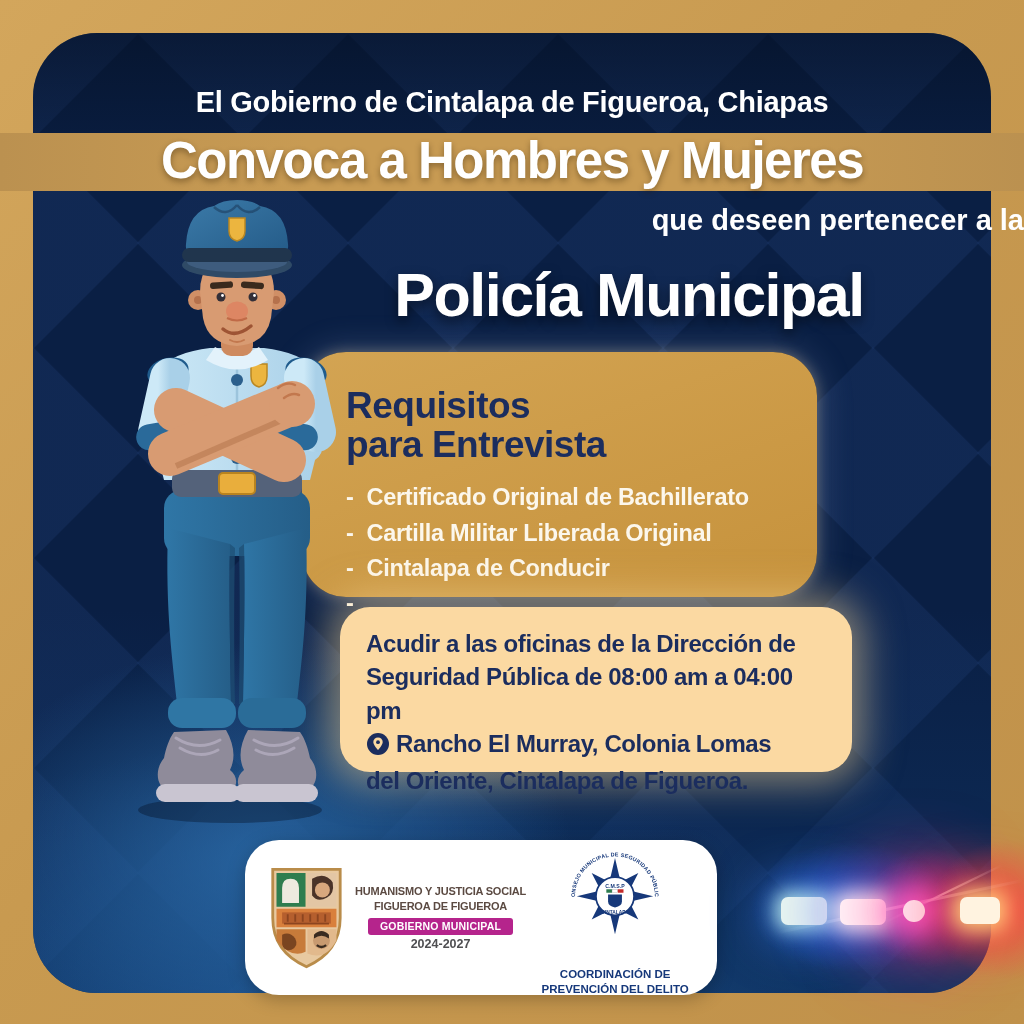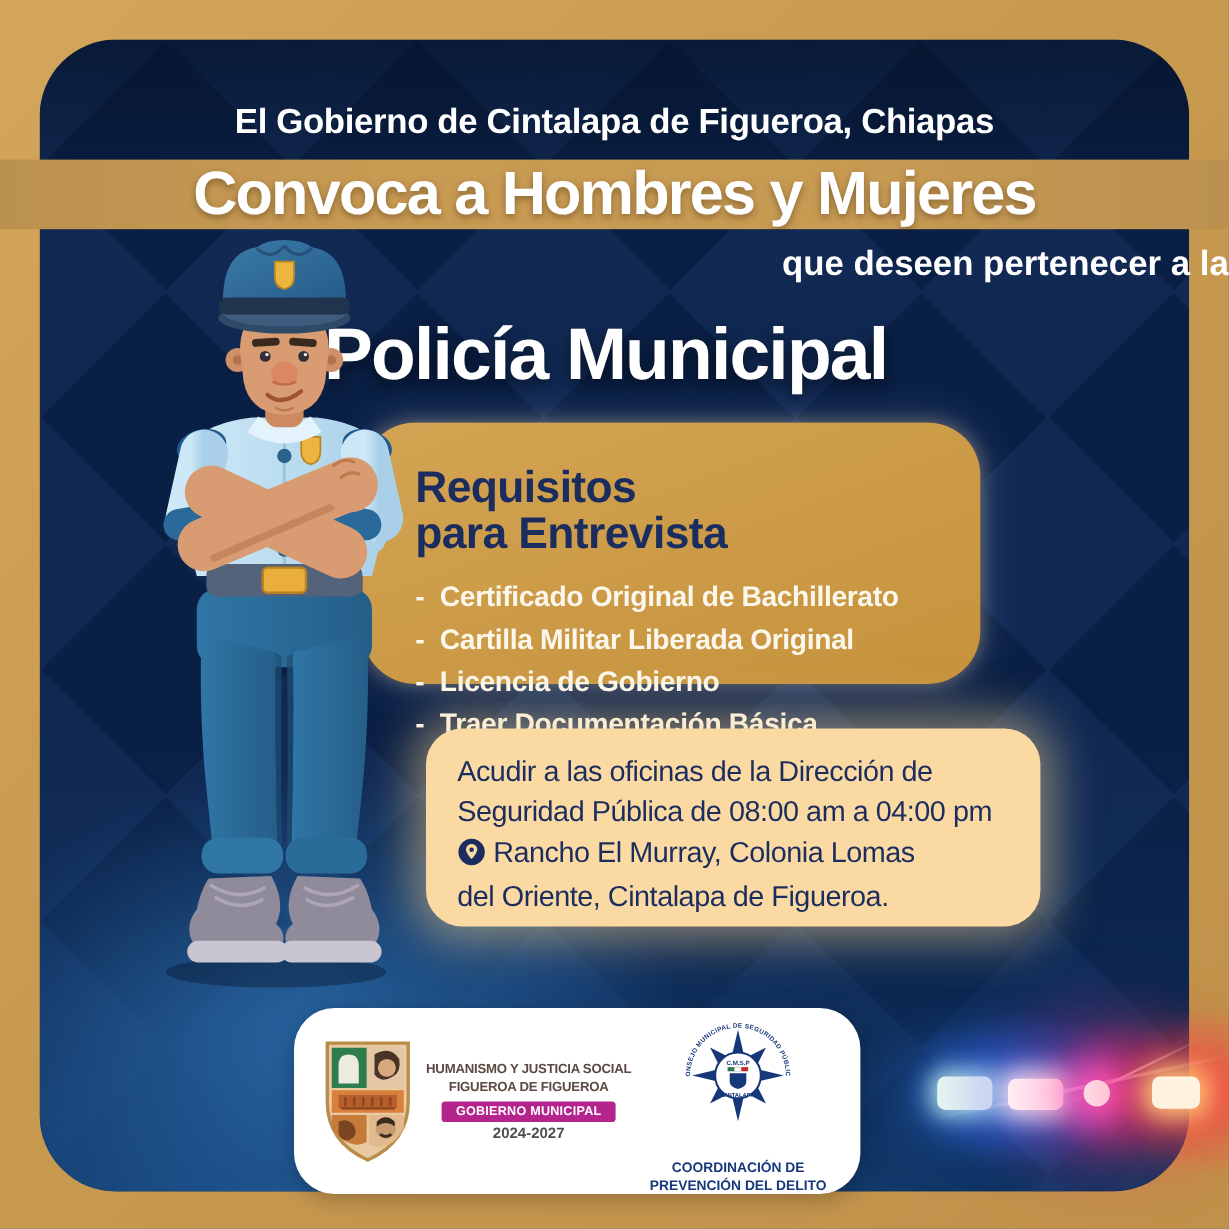--- a/index.html
+++ b/index.html
@@ -21,32 +21,32 @@
       radial-gradient(430px 300px at 24% 86%, rgba(44,110,172,.78), rgba(44,110,172,0) 72%),
       radial-gradient(760px 420px at 30% 104%, rgba(28,80,140,.85), rgba(28,80,140,0) 70%),
       linear-gradient(180deg, transparent 60%, rgba(16,55,105,.45) 88%, rgba(20,70,125,.55) 100%);}
   .hdr{position:absolute;left:0;right:0;top:86px;text-align:center;color:#FFFFFF;
     font-size:29px;font-weight:bold;letter-spacing:-.3px;}
   .band{position:absolute;left:0;right:0;top:133px;height:58px;z-index:4;
     background:linear-gradient(90deg,#BB9150,#C89B53 30%,#C89B53 70%,#BB9150);}
   .band-title{line-height:56px;text-align:center;color:#fff;font-size:51px;font-weight:bold;letter-spacing:-1.5px;
     text-shadow:0 3px 6px rgba(45,28,6,.4);}
   .sub{position:absolute;left:0;right:0;top:204px;text-align:right;color:#fff;font-size:29px;font-weight:bold;z-index:4;}
-  .main-title{position:absolute;left:270px;right:36px;top:260px;color:#fff;
+  .main-title{position:absolute;left:270px;right:36px;top:260px;text-align:center;color:#fff;
     font-size:61px;font-weight:bold;letter-spacing:-1.5px;text-shadow:0 5px 12px rgba(0,0,0,.5);z-index:4;}
-  .req{position:absolute;left:302px;top:352px;width:515px;height:218px;border-radius:44px;z-index:3;
+  .req{position:absolute;left:302px;top:352px;width:515px;height:245px;border-radius:44px;z-index:3;
     background:linear-gradient(160deg,#D3A453,#C6923C);
     box-shadow:0 0 28px 10px rgba(140,160,205,.18), 0 0 14px rgba(235,205,150,.4);
     padding:34px 0 16px 44px;box-sizing:border-box;}
   .req-title{color:#1B2D5E;font-size:37px;font-weight:bold;line-height:1.06;letter-spacing:-.5px;}
   .req-list{margin-top:16px;}
   .req-item{display:flex;gap:13px;color:#FCF7EC;font-size:23.5px;font-weight:bold;line-height:1.5;letter-spacing:-.3px;}
-  .info{position:absolute;left:355px;top:607px;width:512px;height:165px;border-radius:30px;z-index:3;
+  .info{position:absolute;left:340px;top:607px;width:512px;height:165px;border-radius:30px;z-index:3;
     background:#FBD9A2;box-shadow:0 0 38px 12px rgba(250,215,150,.5);
-    padding:20px 18px 0 26px;box-sizing:border-box;color:#1B2D5E;font-size:24px;font-weight:normal;
+    padding:20px 18px 0 26px;box-sizing:border-box;color:#1B2D5E;font-size:24px;font-weight:bold;
     line-height:1.39;letter-spacing:-.4px;}
   .pin{display:inline-block;vertical-align:-4px;margin-right:6px;}
   .footer{position:absolute;left:245px;top:840px;width:472px;height:155px;border-radius:34px;background:#fff;z-index:3;
     display:flex;align-items:center;justify-content:space-between;padding:0 24px;box-sizing:border-box;
     box-shadow:0 4px 18px rgba(0,0,0,.25);}
   .motto{width:196px;text-align:center;color:#5B4A42;}
   .motto-l{font-size:11px;font-weight:bold;line-height:1.3;letter-spacing:-.2px;}
   .pill{display:inline-block;margin:5px auto 2px;background:#B5248C;color:#fff;font-size:10.5px;font-weight:bold;
     padding:2.5px 12px;border-radius:3px;letter-spacing:.2px;}
   .term{font-size:12.5px;font-weight:bold;color:#4F4F52;}
@@ -101,25 +101,24 @@
       <div class="req-item">
         <span>-</span>
         <span>Certificado Original de Bachillerato</span>
       </div>
       <div class="req-item">
         <span>-</span>
         <span>Cartilla Militar Liberada Original</span>
       </div>
       <div class="req-item">
         <span>-</span>
-        <span>Licencia de Gobierno</span>
-      </div>
-      <div class="req-item">
-        <span>-</span>
-        <span>Traer Documentación Básica</span>
+        <span>Cintalapa de Conducir</span>
+      </div>
+      <div class="req-item">
+        <span>-</span>
       </div>
     </div>
   </div>
 
   <div class="info">
     <div>Acudir a las oficinas de la Dirección de</div>
     <div>Seguridad Pública de 08:00 am a 04:00 pm</div>
     <div>
       <span class="pin">
         <svg width="24" height="24" viewBox="0 0 24 24">

